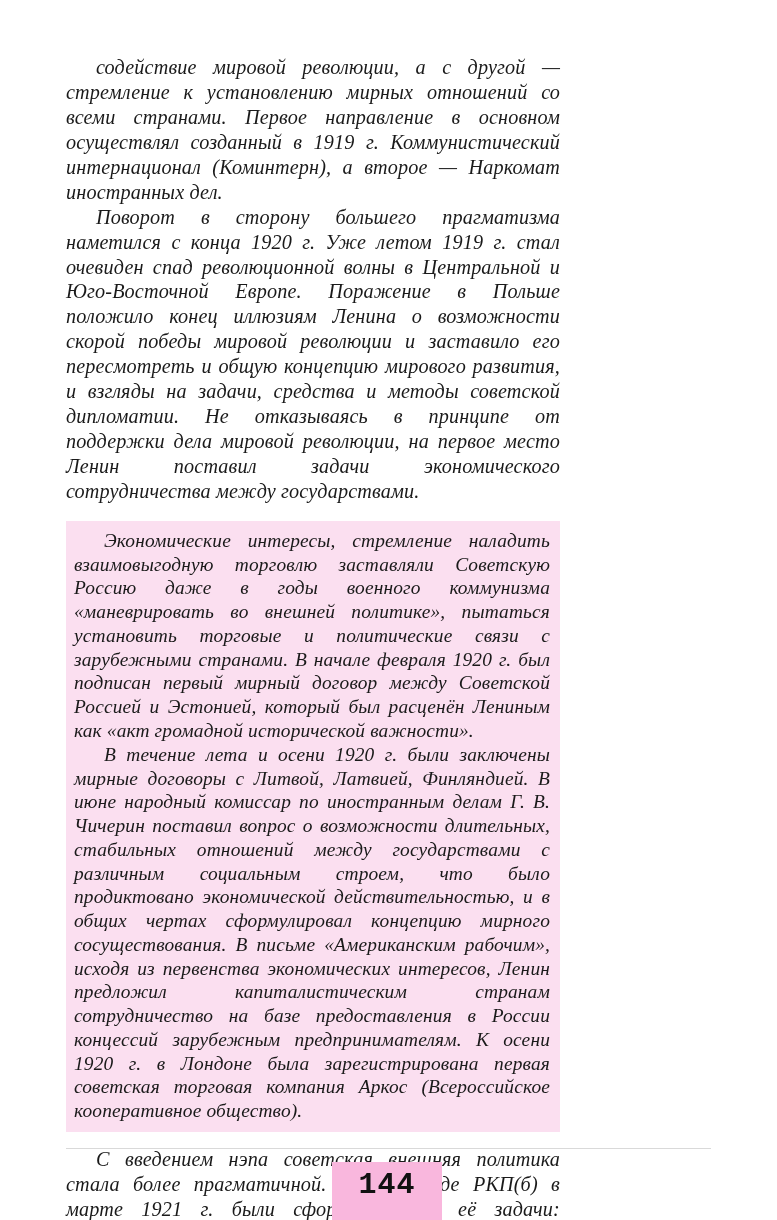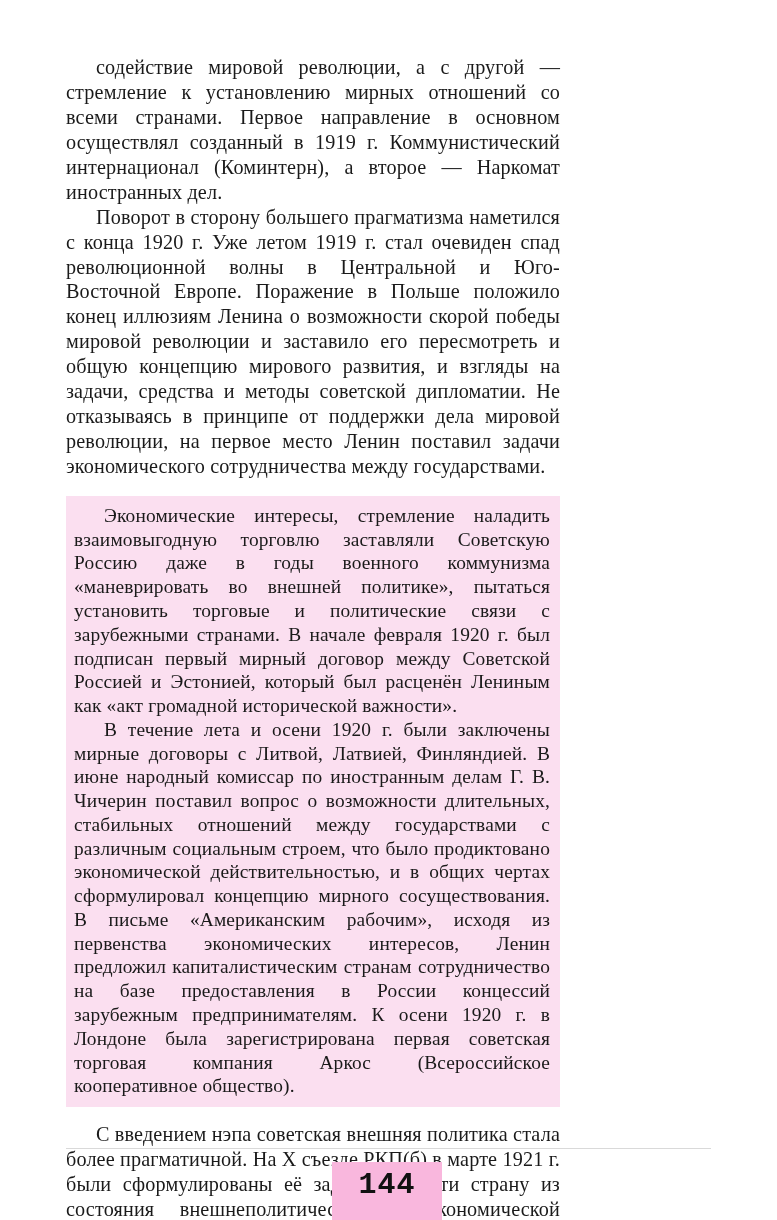--- a/index.html
+++ b/index.html
@@ -16,20 +16,21 @@
     overflow: hidden;
   }
   .page {
     position: absolute;
     left: 0;
     top: 0;
     width: 622px;
     height: 1220px;
     box-sizing: border-box;
     padding: 55px 62px 0 66px;
+    font-style: italic;
   }
   .body-text {
     font-size: 20.2px;
     line-height: 1.235;
     text-align: justify;
     text-justify: inter-word;
     letter-spacing: 0.15px;
   }
   p {
     margin: 0;

